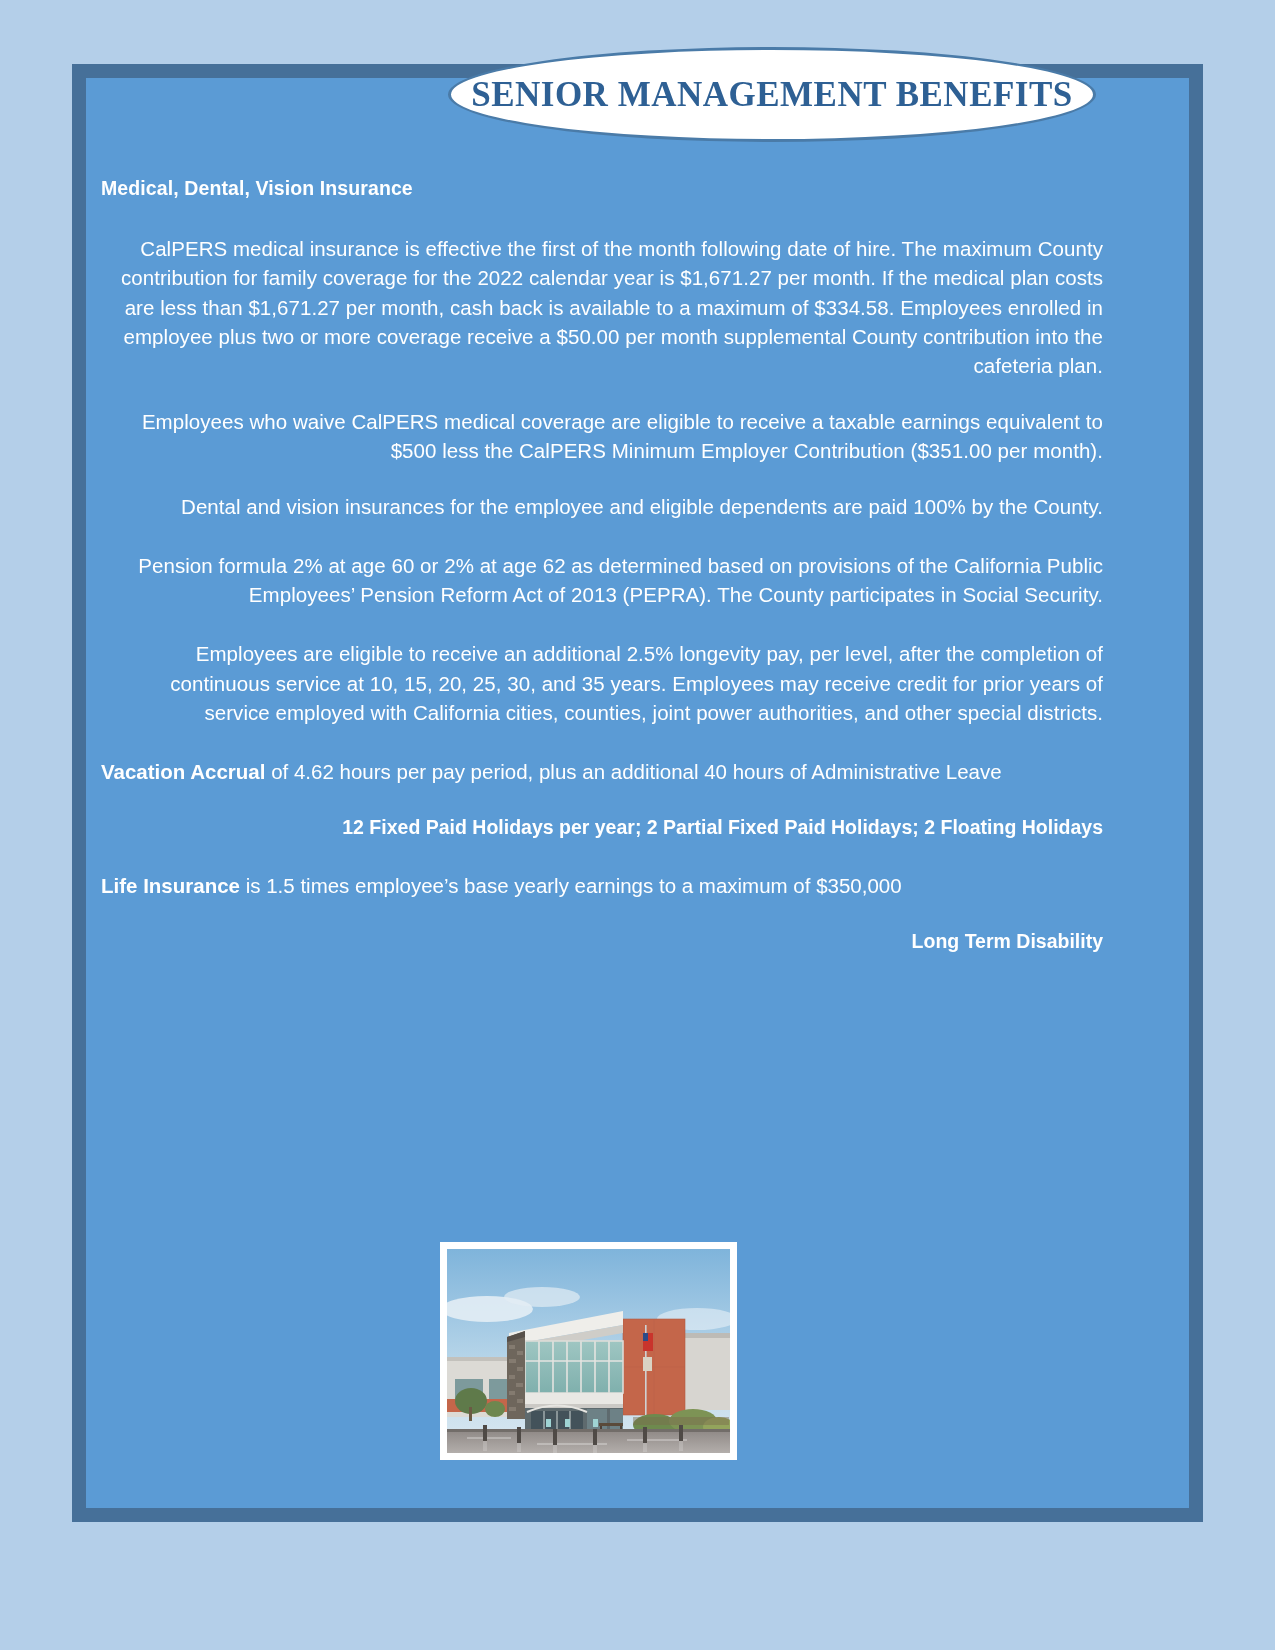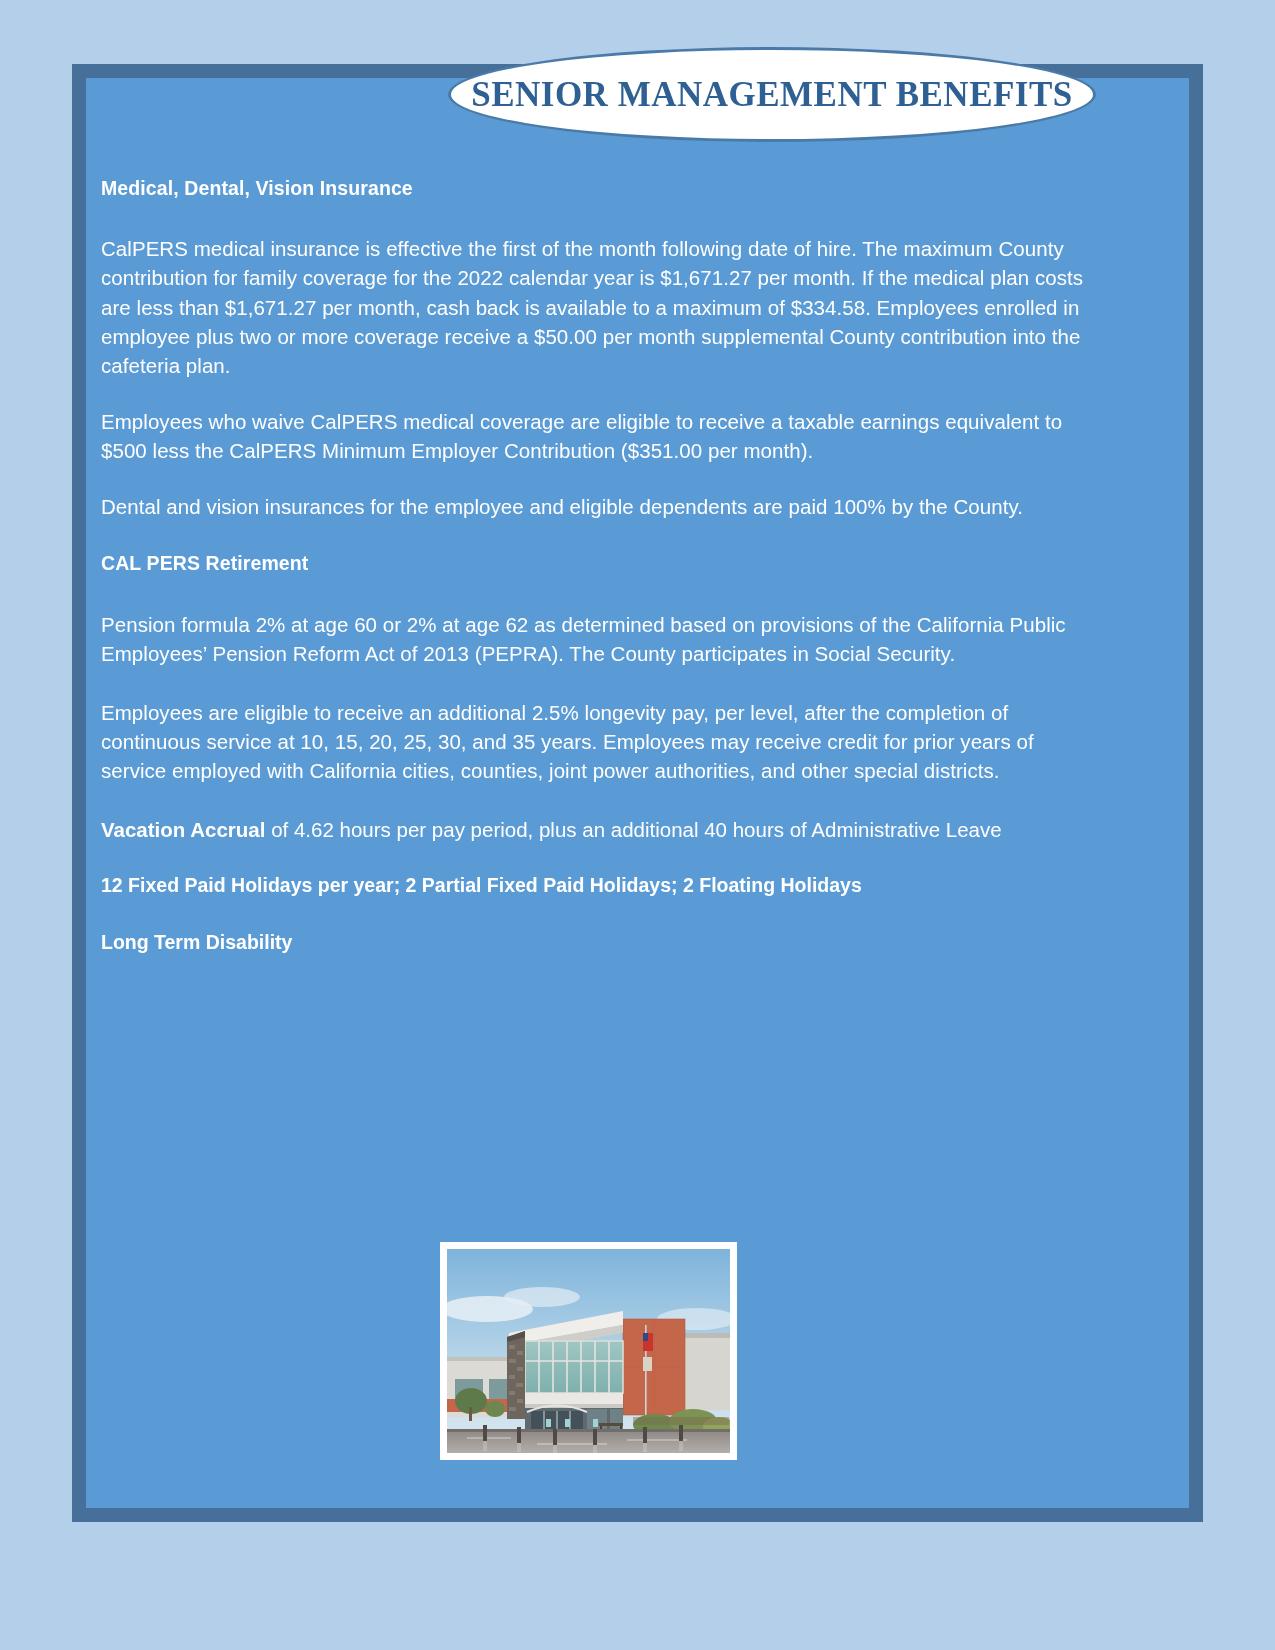--- a/index.html
+++ b/index.html
@@ -81,34 +81,36 @@
     line-height: 1.25;
     margin: 0 0 34px 0;
     letter-spacing: 0.1px;
   }
   .para {
     font-size: 20.5px;
     font-weight: normal;
     line-height: 1.42;
     margin: 0 0 27px 0;
     letter-spacing: 0.05px;
+    text-align: right;
   }
   .para.tight { margin-bottom: 30px; }
   .mix {
     font-size: 20.5px;
     font-weight: normal;
     line-height: 1.42;
     margin: 0 0 28px 0;
   }
   .mix b { font-weight: bold; }
   .bold-line {
     font-size: 19.5px;
     font-weight: bold;
     line-height: 1.42;
     margin: 0 0 29px 0;
+    text-align: right;
   }
 
   
   .photo-wrap {
     position: absolute;
     left: 440px;
     top: 1242px;
     width: 297px;
     height: 218px;
     background: #ffffff;
@@ -141,31 +143,31 @@
   <div class="content">
 
     <p class="h-sub">Medical, Dental, Vision Insurance</p>
 
     <p class="para">CalPERS medical insurance is effective the first of the month following date of hire. The maximum County contribution for family coverage for the 2022 calendar year is $1,671.27 per month. If the medical plan costs are less than $1,671.27 per month, cash back is available to a maximum of $334.58. Employees enrolled in employee plus two or more coverage receive a $50.00 per month supplemental County contribution into the cafeteria plan.</p>
 
     <p class="para">Employees who waive CalPERS medical coverage are eligible to receive a taxable earnings equivalent to $500 less the CalPERS Minimum Employer Contribution ($351.00 per month).</p>
 
     <p class="para tight">Dental and vision insurances for the employee and eligible dependents are paid 100% by the County.</p>
 
-    <p class="h-sub">CAL PERS Retirement</p>
 
     <p class="para tight">Pension formula 2% at age 60 or 2% at age 62 as determined based on provisions of the California Public Employees’ Pension Reform Act of 2013 (PEPRA).  The County participates in Social Security.</p>
 
 
     <p class="para tight">Employees are eligible to receive an additional 2.5% longevity pay, per level, after the completion of continuous service at 10, 15, 20, 25, 30, and 35 years. Employees may receive credit for prior years of service employed with California cities, counties, joint power authorities, and other special districts.</p>
 
     <p class="mix"><b>Vacation Accrual</b><span> of 4.62  hours per pay period, plus an additional 40 hours of Administrative Leave</span></p>
 
     <p class="bold-line">12 Fixed Paid Holidays per year; 2 Partial Fixed Paid Holidays; 2 Floating Holidays</p>
 
+    <p class="mix"><b>Life Insurance</b><span>  is 1.5 times  employee’s base yearly earnings to a maximum of $350,000</span></p>
 
 
     <p class="bold-line">Long Term Disability</p>
 
   </div>
 
   <div class="photo-wrap">
     <div class="photo">
       <svg viewBox="0 0 283 204" preserveAspectRatio="none">
         <defs>

